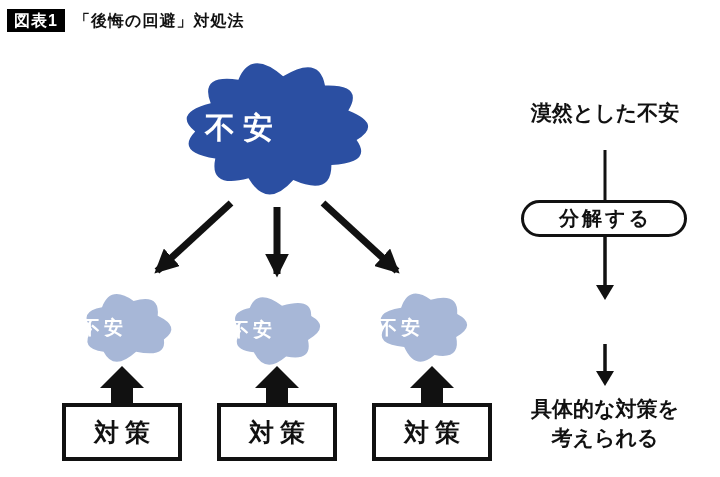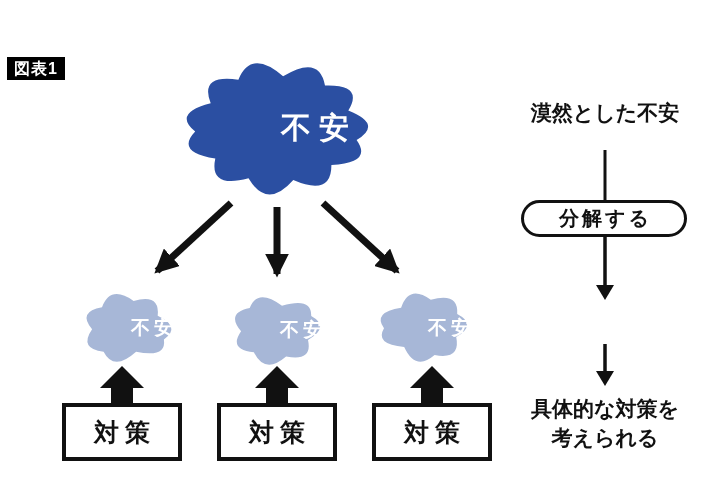--- a/index.html
+++ b/index.html
@@ -5,28 +5,27 @@
   html,body{margin:0;padding:0;background:#fff;}
   .stage{
     position:relative;width:720px;height:477px;background:#ffffff;overflow:hidden;
     font-family:"Liberation Sans","DejaVu Sans",sans-serif;color:#111;
   }
   .stage svg{position:absolute;left:0;top:0;}
   .badge{
     position:absolute;left:7px;top:9px;height:23px;line-height:23px;
     background:#000;color:#fff;font-size:16px;font-weight:bold;padding:0 7px;
     letter-spacing:1px;
-    margin-top:48px;
   }
   .fig-title{
     position:absolute;left:74px;top:11px;font-size:16px;font-weight:bold;
     color:#111;letter-spacing:1px;
   }
   .cloud-label{
-    position:absolute;color:#fff;font-weight:bold;text-align:right;
+    position:absolute;color:#fff;font-weight:bold;text-align:left;
   }
   .big-cloud-label{left:197px;top:110px;width:160px;font-size:30px;line-height:36px;letter-spacing:8px;padding-left:8px;box-sizing:border-box;}
   .small-cloud-label{width:100px;font-size:19px;line-height:24px;letter-spacing:4px;padding-left:4px;box-sizing:border-box;}
   .measure-box{
     position:absolute;top:403px;width:120px;height:58px;box-sizing:border-box;
     border:4px solid #111;background:#fff;display:flex;align-items:center;justify-content:center;
     font-size:25px;font-weight:bold;letter-spacing:6px;padding-left:6px;
   }
   .flow-text{
     position:absolute;left:505px;width:200px;text-align:center;
@@ -66,20 +65,21 @@
     <polygon points="421,404 421,388 410,388 432,366 454,388 443,388 443,404" fill="#111"></polygon>
 
     <line x1="605" y1="150" x2="605" y2="202" stroke="#111" stroke-width="3"></line>
     <line x1="605" y1="236" x2="605" y2="287" stroke="#111" stroke-width="3.5"></line>
     <polygon points="596,285 614,285 605,300" fill="#111"></polygon>
     <line x1="605" y1="344" x2="605" y2="373" stroke="#111" stroke-width="3.5"></line>
     <polygon points="596,371 614,371 605,386" fill="#111"></polygon>
   </svg>
 
   <span class="badge" style="background: rgb(0, 0, 0);">図表1</span>
+  <span class="fig-title">「後悔の回避」対処法</span>
 
   <div class="cloud-label big-cloud-label">不安</div>
   <div class="cloud-label small-cloud-label" style="left:77px;top:316px;">不安</div>
   <div class="cloud-label small-cloud-label" style="left:226px;top:318px;">不安</div>
   <div class="cloud-label small-cloud-label" style="left:374px;top:316px;">不安</div>
 
   <div class="measure-box" style="left:62px;">
     <span>対策</span>
   </div>
   <div class="measure-box" style="left:217px;">

